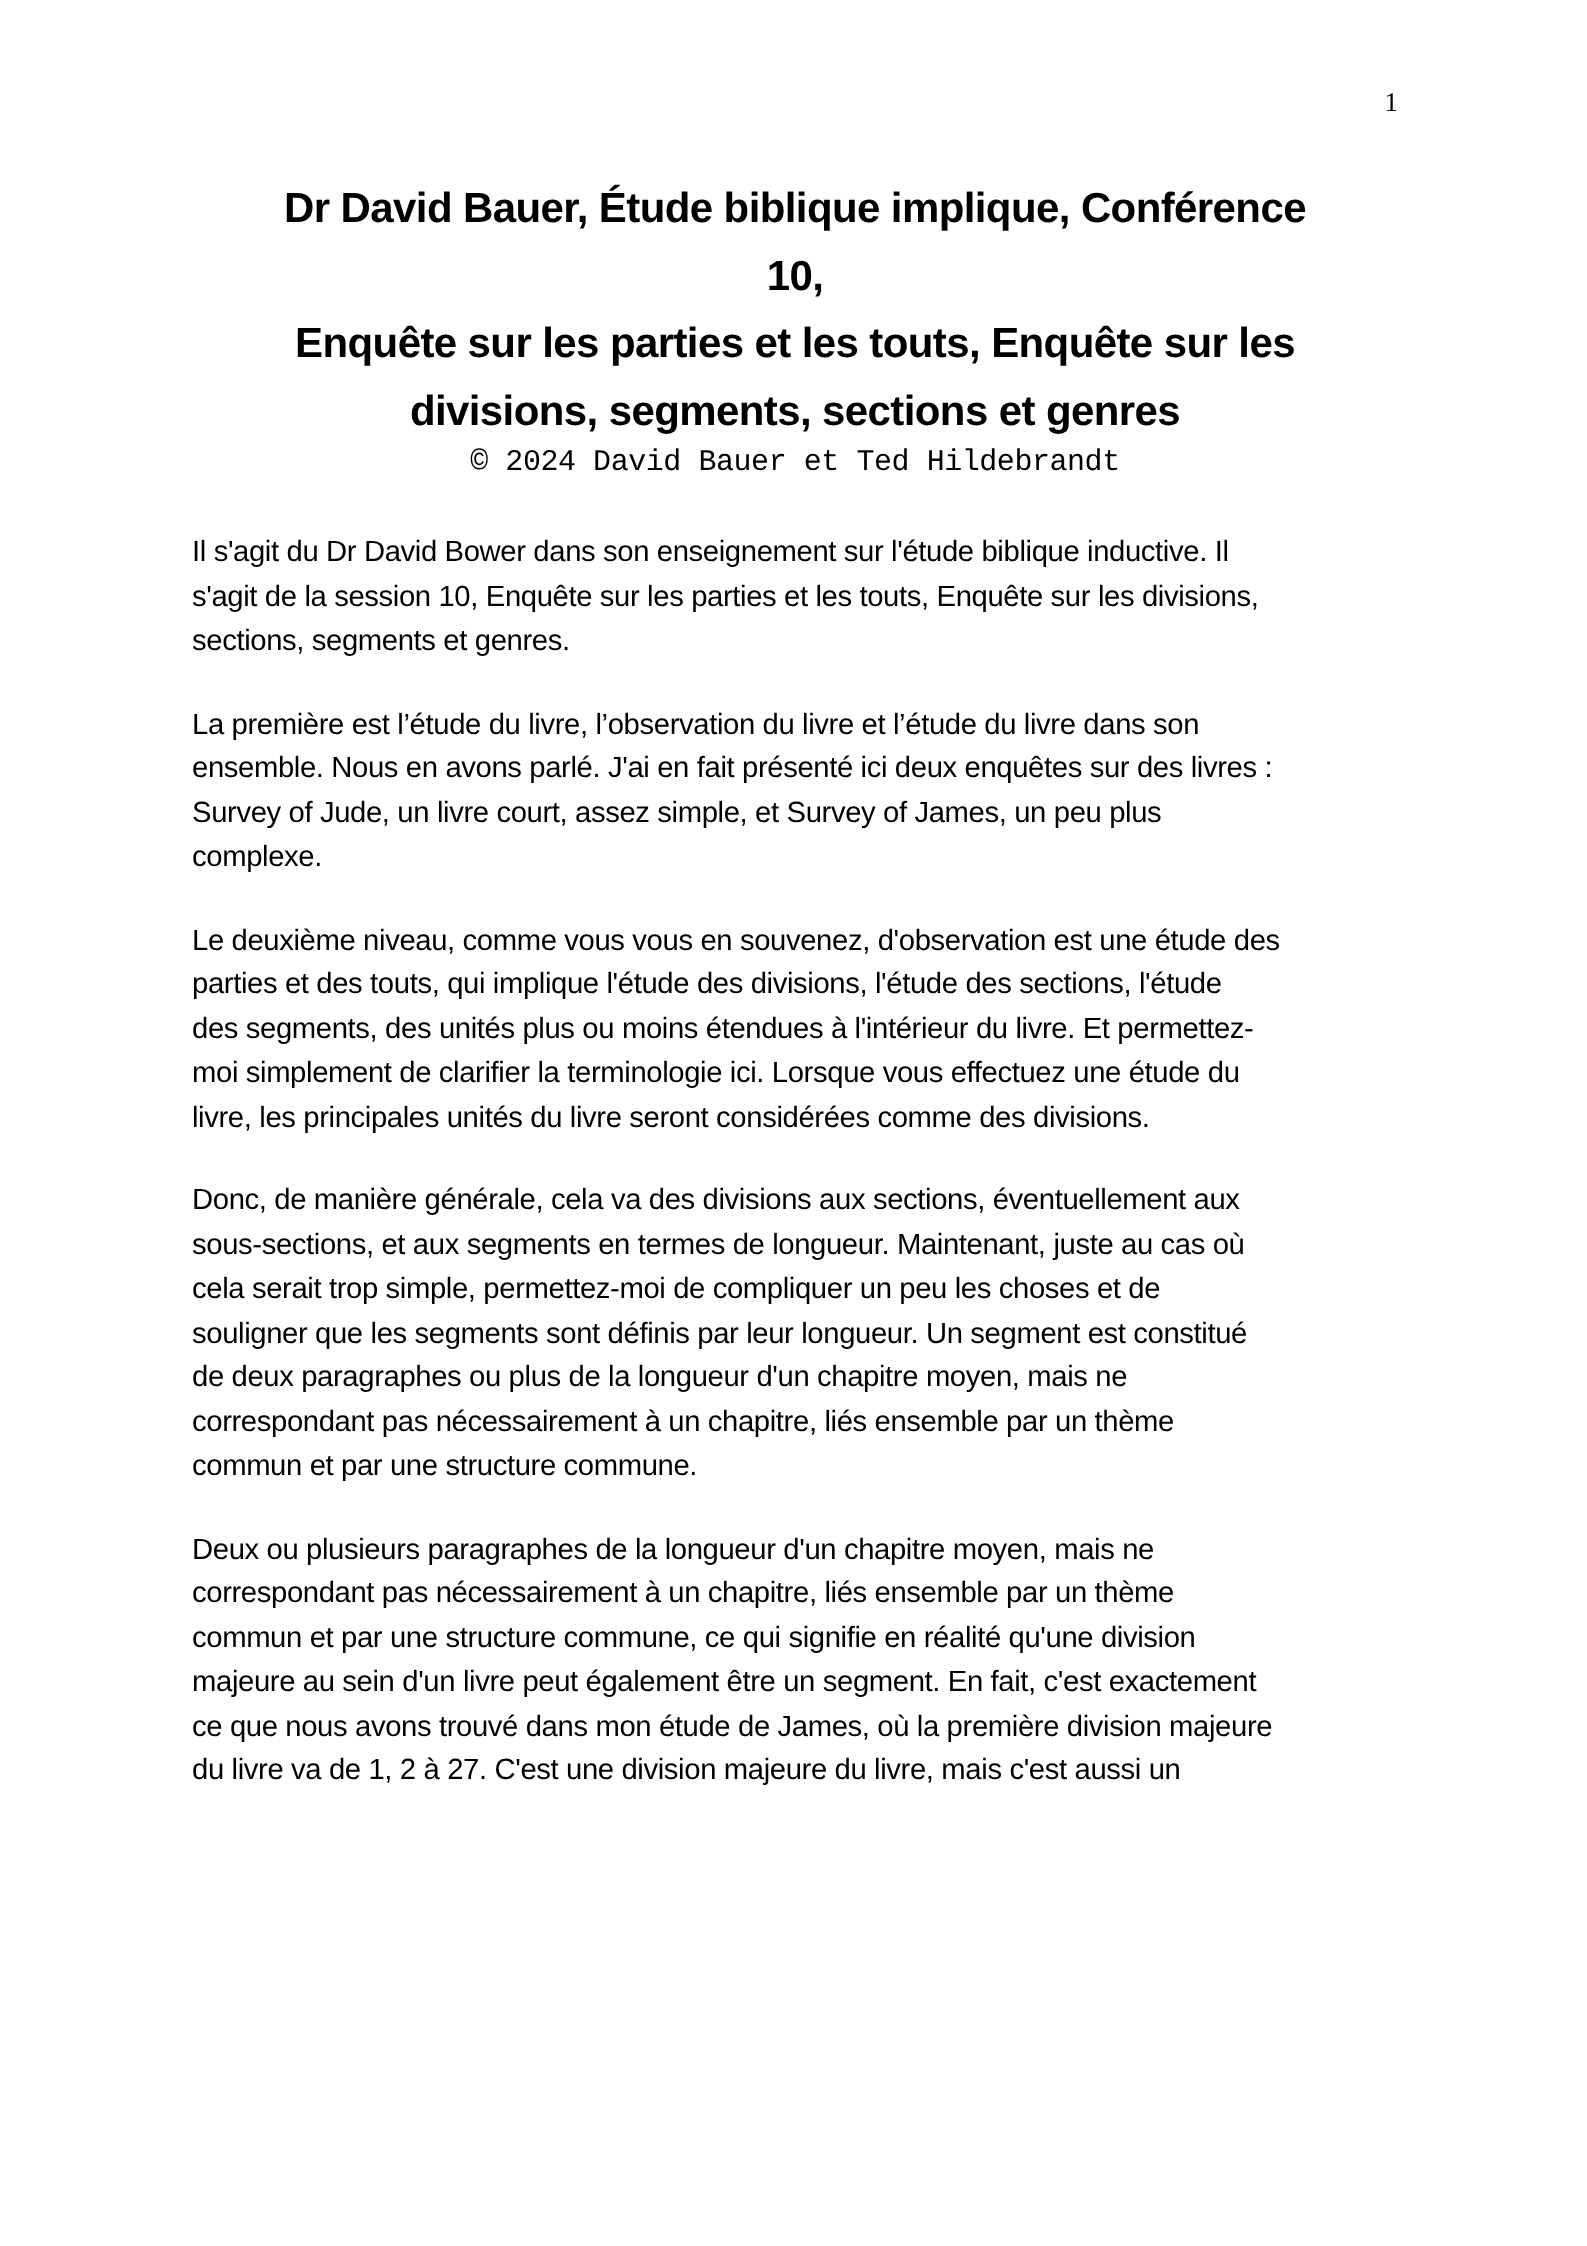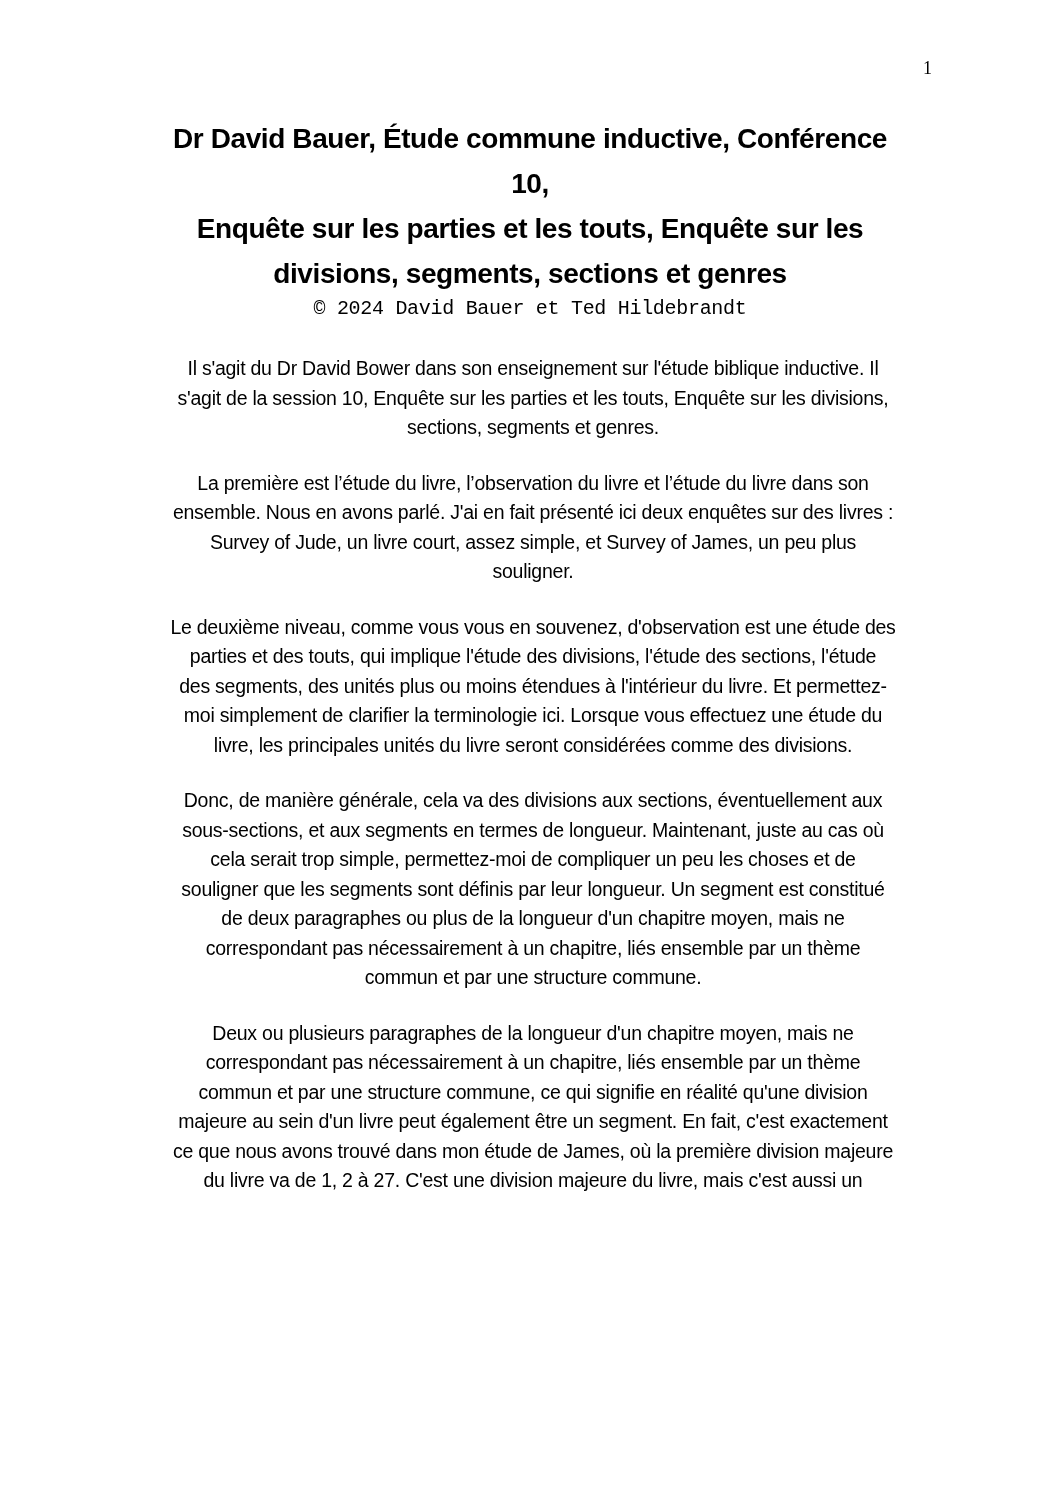--- a/index.html
+++ b/index.html
@@ -49,46 +49,45 @@
     width: 810px;
     margin: 0 0 0 128px;
     padding-top: 34px;
     font-size: 19.5px;
     line-height: 29.5px;
     letter-spacing: -0.25px;
   }
   .doc-body p {
     margin: 0 0 26px 0;
     white-space: pre-line;
-    text-align: center;
   }
 </style>
 </head>
 <body>
 
 <div class="page">
 
   <div class="page-number">1</div>
 
   <header class="doc-header">
-    <h1 class="title">Dr David Bauer, Étude commune inductive, Conférence
+    <h1 class="title">Dr David Bauer, Étude biblique implique, Conférence
 10,</h1>
     <h1 class="title">Enquête sur les parties et les touts, Enquête sur les
 divisions, segments, sections et genres</h1>
     <div class="copyright">© 2024 David Bauer et Ted Hildebrandt</div>
   </header>
 
   <main class="doc-body">
     <p>Il s'agit du Dr David Bower dans son enseignement sur l'étude biblique inductive. Il
 s'agit de la session 10, Enquête sur les parties et les touts, Enquête sur les divisions,
 sections, segments et genres.</p>
     <p>La première est l’étude du livre, l’observation du livre et l’étude du livre dans son
 ensemble. Nous en avons parlé. J'ai en fait présenté ici deux enquêtes sur des livres :
 Survey of Jude, un livre court, assez simple, et Survey of James, un peu plus
-souligner.</p>
+complexe.</p>
     <p>Le deuxième niveau, comme vous vous en souvenez, d'observation est une étude des
 parties et des touts, qui implique l'étude des divisions, l'étude des sections, l'étude
 des segments, des unités plus ou moins étendues à l'intérieur du livre. Et permettez-
 moi simplement de clarifier la terminologie ici. Lorsque vous effectuez une étude du
 livre, les principales unités du livre seront considérées comme des divisions.</p>
     <p>Donc, de manière générale, cela va des divisions aux sections, éventuellement aux
 sous-sections, et aux segments en termes de longueur. Maintenant, juste au cas où
 cela serait trop simple, permettez-moi de compliquer un peu les choses et de
 souligner que les segments sont définis par leur longueur. Un segment est constitué
 de deux paragraphes ou plus de la longueur d'un chapitre moyen, mais ne

